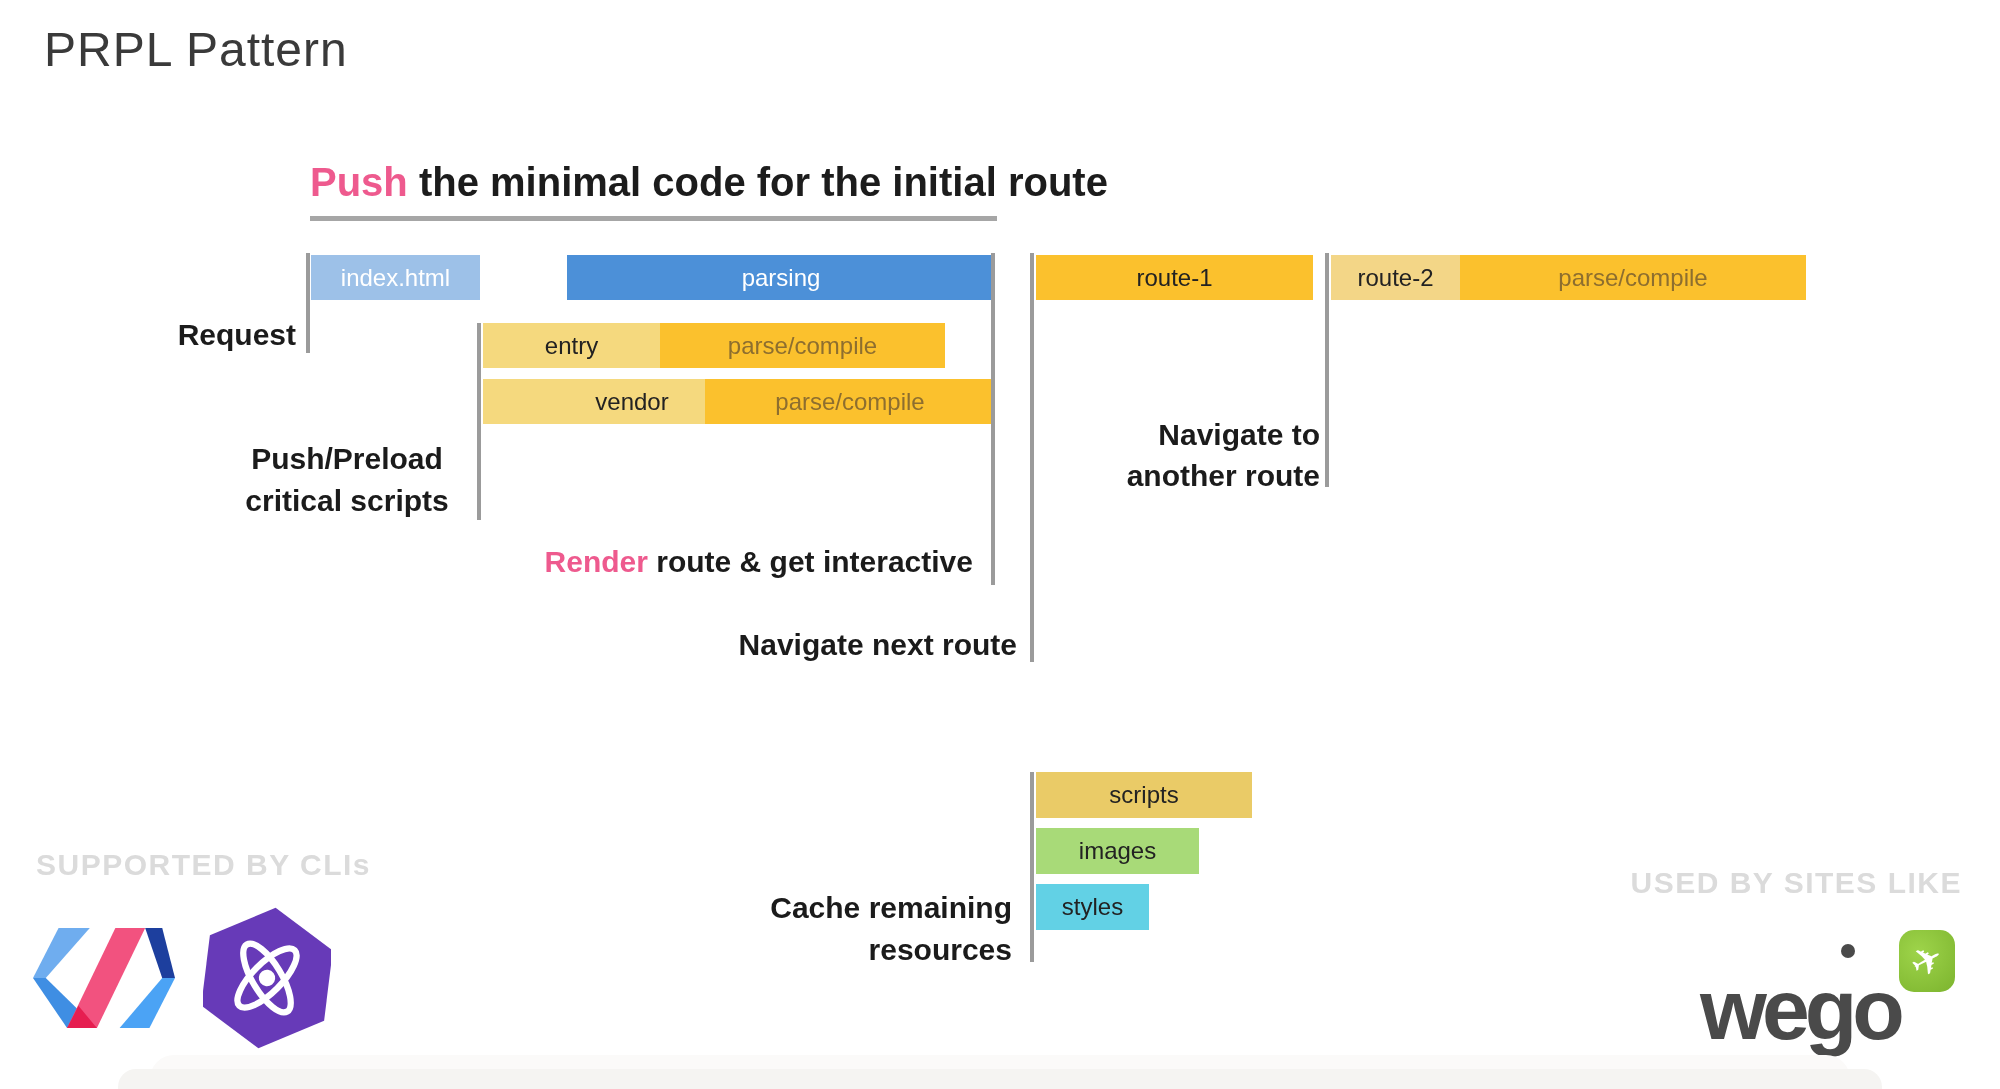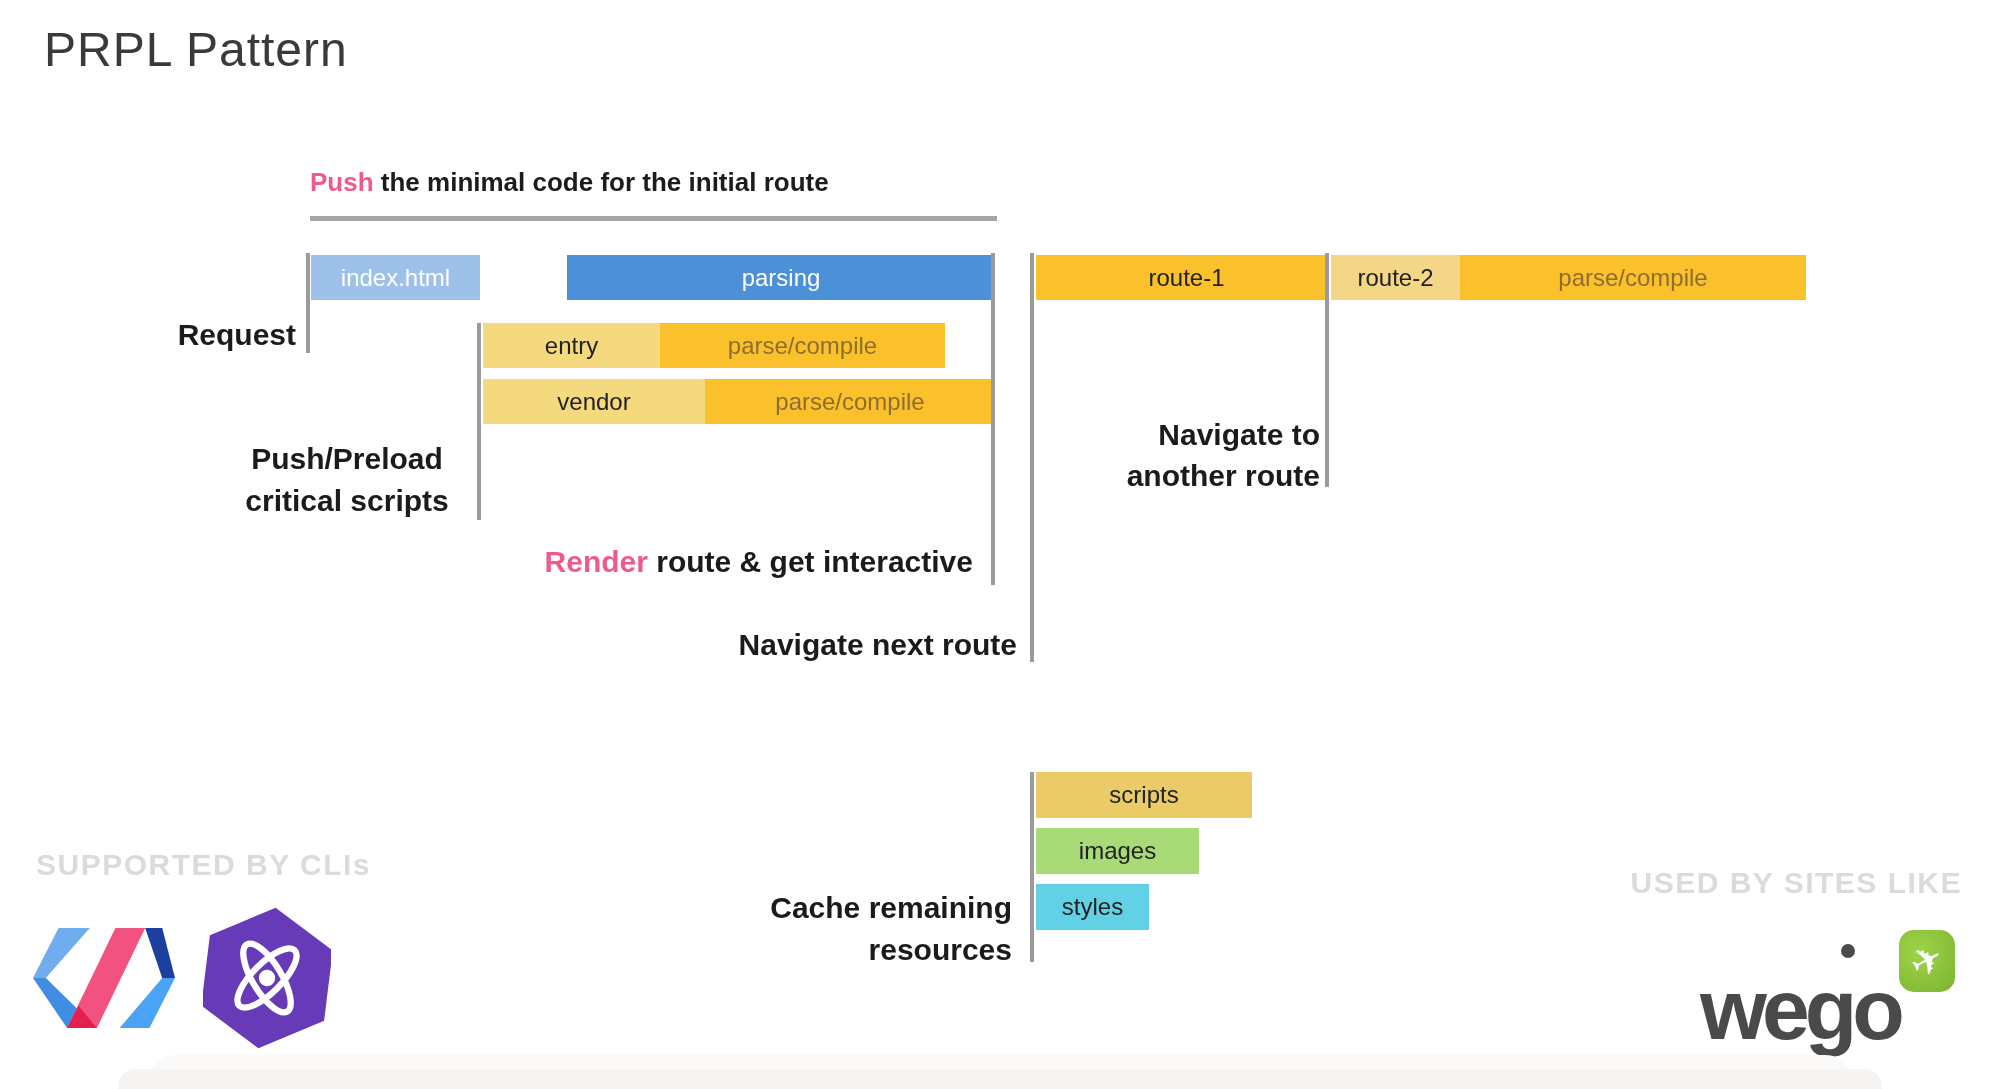--- a/index.html
+++ b/index.html
@@ -4,21 +4,21 @@
 <style>
   html,body{margin:0;padding:0;background:#e9e9e9;}
   #stage{
     position:relative;width:2000px;height:1089px;background:#ffffff;
     font-family:"Liberation Sans",sans-serif;overflow:hidden;
   }
   .abs{position:absolute;}
   
   .title{font-size:48px;font-weight:300;color:#3a3a3a;letter-spacing:1px;}
   
-  .heading{font-size:26px;font-weight:bold;color:#1c1c1c;line-height:40px;white-space:nowrap;}
+  .heading{font-size:40px;font-weight:bold;color:#1c1c1c;line-height:40px;white-space:nowrap;}
   .heading .hl{color:#ee5a8e;}
   .underline{height:5px;background:#a6a6a6;margin-top:14px;}
   
   .bar{height:45px;display:flex;align-items:center;justify-content:center;
        font-size:24px;color:#222222;white-space:nowrap;}
   .bar.white-text{color:#ffffff;}
   .bar.pc-text{color:#8d6e2f;}
   
   .vline{width:4px;background:#9b9b9b;}
   
@@ -48,27 +48,27 @@
       <span class="hl">Push</span>
       <span>the minimal code for the initial route</span>
     </div>
     <div class="underline"></div>
   </div>
 
 
 
   <div class="abs bar white-text" style="left:311px;top:255px;width:169px;background:#9dc1e8;">index.html</div>
   <div class="abs bar white-text" style="left:567px;top:255px;width:428px;background:#4c90d8;">parsing</div>
-  <div class="abs bar" style="left:1036px;top:255px;width:277px;background:#fbc12d;padding-left:12px;">route-1</div>
+  <div class="abs bar" style="left:1036px;top:255px;width:277px;background:#fbc12d;">route-1</div>
   <div class="abs bar" style="left:1331px;top:255px;width:129px;background:#f3d687;">route-2</div>
   <div class="abs bar pc-text" style="left:1460px;top:255px;width:346px;background:#fbc12d;">parse/compile</div>
 
   <div class="abs bar" style="left:483px;top:323px;width:177px;background:#f5d97e;">entry</div>
   <div class="abs bar pc-text" style="left:660px;top:323px;width:285px;background:#fbc12d;">parse/compile</div>
-  <div class="abs bar" style="left:483px;top:379px;width:222px;background:#f5d97e;">vendor</div>
+  <div class="abs bar" style="left:483px;top:379px;width:222px;background:#f5d97e;padding-left:38px;">vendor</div>
   <div class="abs bar pc-text" style="left:705px;top:379px;width:290px;background:#fbc12d;">parse/compile</div>
 
   <div class="abs bar" style="left:1036px;top:772px;width:216px;height:46px;background:#eacb67;">scripts</div>
   <div class="abs bar" style="left:1036px;top:828px;width:163px;height:46px;background:#a8da78;">images</div>
   <div class="abs bar" style="left:1036px;top:884px;width:113px;height:46px;background:#62d1e5;">styles</div>
 
   <div class="abs vline" style="left:306px;top:253px;height:100px;"></div>
   <div class="abs vline" style="left:477px;top:323px;height:197px;"></div>
   <div class="abs vline" style="left:991px;top:253px;height:332px;"></div>
   <div class="abs vline" style="left:1030px;top:253px;height:409px;"></div>

